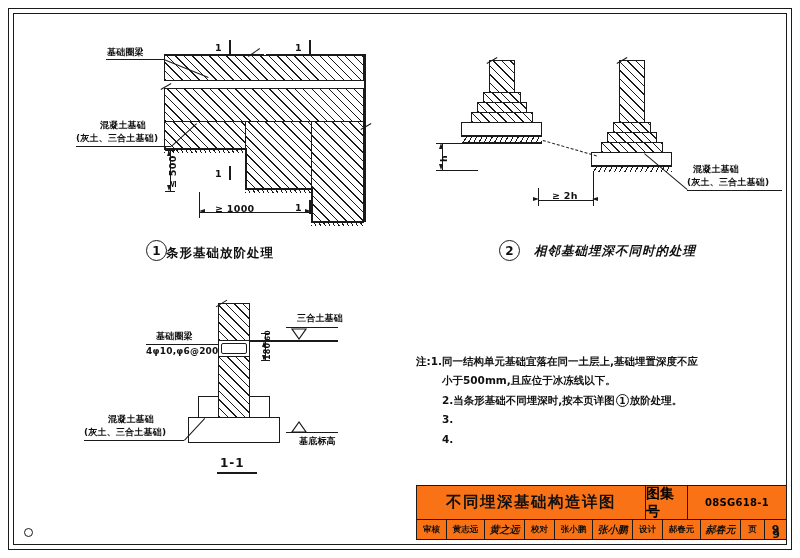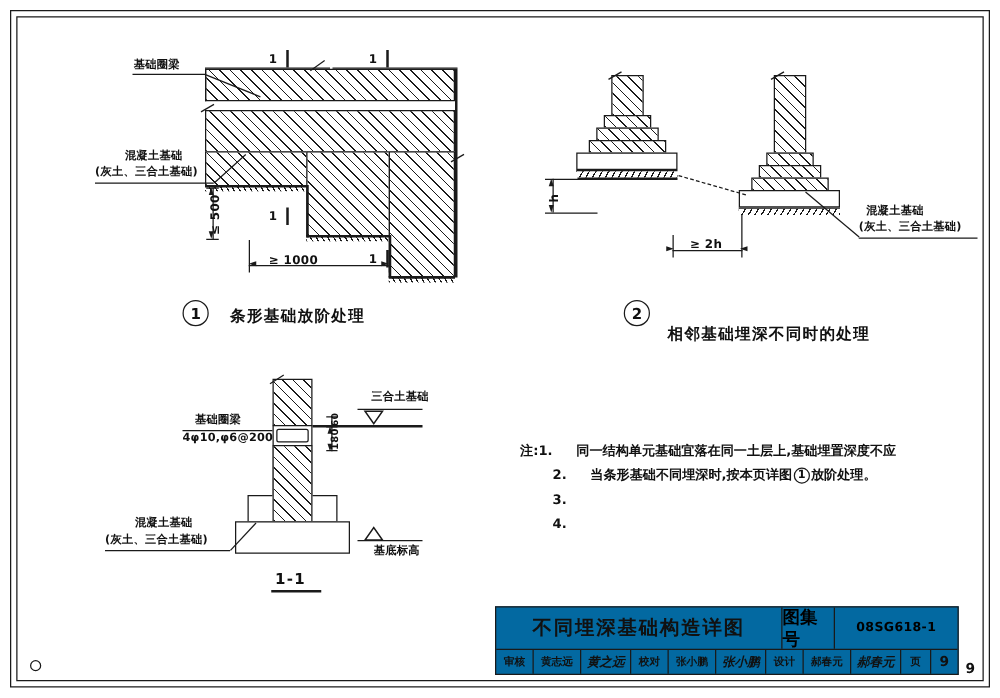--- a/index.html
+++ b/index.html
@@ -134,30 +134,30 @@
   
   #notes {
     position: absolute; left: 416px; top: 352px;
     width: 370px;
     font-family: "DejaVu Sans", sans-serif;
     font-size: 10.5px; font-weight: 700; color: #111;
     line-height: 1.85;
   }
   #notes .nrow { display: flex; }
   #notes .nrow .num { flex: 0 0 auto; }
-  #notes .nrow .txt { flex: 1 1 auto; margin-left: 19px; }
+  #notes .nrow .txt { flex: 1 1 auto; }
   #notes .indent { padding-left: 26px; }
 
   
   #titleblock {
-    position: absolute; left: 396px; top: 485px;
+    position: absolute; left: 416px; top: 485px;
     width: 371px; height: 55px;
     border: 1.4px solid #1a1a1a;
     display: flex; flex-direction: column;
-    background: #0369a1;
+    background: #f97316;
   }
   .tb-top { display: flex; height: 33px; }
   .tb-title {
     flex: 1 1 auto;
     display: flex; align-items: center; justify-content: center;
     font-family: "DejaVu Sans", sans-serif;
     font-size: 15.5px; font-weight: 700; color: #111;
     letter-spacing: 1.5px;
     border-right: 1.2px solid #1a1a1a;
   }
@@ -281,21 +281,21 @@
       <div class="ln h1" style="left:199px; top:212px; width:112px;"></div>
       <div class="ln v1" style="left:199px; top:192px; height:26px;"></div>
       <div class="ln v1" style="left:311px; top:225px; height:-0px;"></div>
       <div class="ln v1" style="left:311px; top:200px; height:18px;"></div>
       <div class="arrH left" style="left:199px; top:209.4px;"></div>
       <div class="arrH right" style="left:305px; top:209.4px;"></div>
       <div class="lbl dim" style="left:215px; top:203px;">≥ 1000</div>
     </div>
 
     <div class="circnum" style="left:146px; top:240px;">1</div>
-    <div class="lbl cap" style="left:184px; top:245px;">条形基础放阶处理</div>
+    <div class="lbl cap" style="left:166px; top:245px;">条形基础放阶处理</div>
   </div>
 
   <div>
 
     <div class="hatch" style="left:489px; top:60px; width:26px; height:33px;"></div>
 
     <div class="hatch" style="left:483px; top:92px; width:38px; height:11px;"></div>
 
     <div class="hatch" style="left:477px; top:102px; width:50px; height:11px;"></div>
 
@@ -335,21 +335,21 @@
       <div class="arrH left" style="left:592px; top:197.4px;"></div>
       <div class="lbl dim" style="left:552px; top:190px;">≥ 2h</div>
     </div>
 
     <div class="lbl" style="left:693px; top:164px;">混凝土基础</div>
     <div class="lbl" style="left:687px; top:177px;">(灰土、三合土基础)</div>
     <div class="ln h1" style="left:687px; top:190px; width:95px;"></div>
     <div class="diag" style="left:687px; top:190px; width:56px; transform:rotate(-140deg);"></div>
 
     <div class="circnum" style="left:499px; top:240px;">2</div>
-    <div class="lbl cap" style="left:534px; top:259px;">相邻基础埋深不同时的处理</div>
+    <div class="lbl cap" style="left:534px; top:243px;font-style:italic;">相邻基础埋深不同时的处理</div>
   </div>
 
   <div>
 
     <div class="hatch" style="left:218px; top:303px; width:32px; height:38px;"></div>
     <div class="ln h1" style="left:215px; top:303px; width:13px; transform:rotate(-32deg);"></div>
 
     <div class="plain" style="left:218px; top:340px; width:32px; height:17px;"></div>
     <div class="plain" style="left:221px; top:343px; width:26px; height:11px; border-radius:2px;"></div>
 
@@ -403,20 +403,23 @@
 
     <div class="lbl secname" style="left:220px; top:456px;">1-1</div>
     <div class="ln h15" style="left:217px; top:472px; width:40px;"></div>
   </div>
 
   <div id="notes">
     <div class="nrow">
       <span class="num">注:</span>
       <span class="num">1.</span>
       <span class="txt">同一结构单元基础宜落在同一土层上,基础埋置深度不应</span>
+    </div>
+    <div class="indent">
+      <span>小于500mm,且应位于冰冻线以下。</span>
     </div>
     <div class="nrow indent">
       <span class="num">2.</span>
       <span class="txt"><span>当条形基础不同埋深时,按本页详图</span><span class="circnum inline">1</span><span>放阶处理。</span></span>
     </div>
     <div class="nrow indent">
       <span class="num">3.</span>
     </div>
     <div class="nrow indent">
       <span class="num">4.</span>

